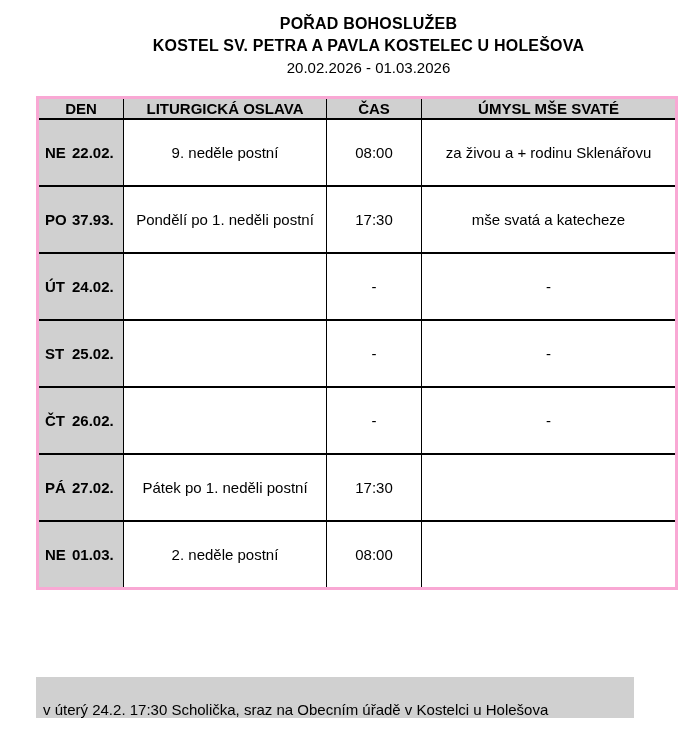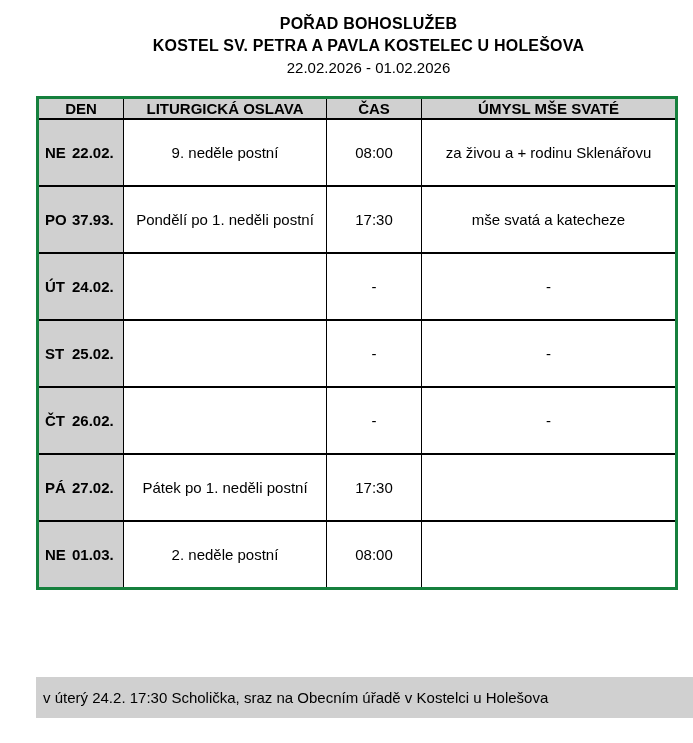--- a/index.html
+++ b/index.html
@@ -24,21 +24,21 @@
   .title-dates {
     font-size:15px;
     line-height:22px;
   }
   table.schedule {
     position:absolute;
     left:36px; top:96px;
     width:639px;
     table-layout:fixed;
     border-collapse:collapse;
-    border:3px solid #15803d;
+    border:3px solid #f9a8d4;
   }
   col.c-den   { width:86px;  }
   col.c-osl   { width:203px; }
   col.c-cas   { width:95px;  }
   col.c-umysl { width:255px; }
   th {
     height:21px;
     background:#d0d0d0;
     border:1px solid #000;
     border-bottom:2px solid #000;
@@ -65,35 +65,35 @@
     text-align:left;
     padding-left:6px;
   }
   td.day-cell .abbr {
     display:inline-block;
     min-width:27px;
   }
   .note-bar {
     position:absolute;
     left:36px; top:677px;
-    width:657px; height:41px;
+    width:598px; height:41px;
     background:#d0d0d0;
     display:flex;
-    align-items:center;
+    align-items:flex-end;
     padding-left:7px;
     font-size:15px;
   }
 </style>
 </head>
 <body>
 
 <div class="titles">
   <div class="title-main">POŘAD BOHOSLUŽEB</div>
   <div class="title-church">KOSTEL SV. PETRA A PAVLA KOSTELEC U HOLEŠOVA</div>
-  <div class="title-dates">22.02.2026 - 01.02.2026</div>
+  <div class="title-dates">20.02.2026 - 01.03.2026</div>
 </div>
 
 <table class="schedule">
   <colgroup>
     <col class="c-den">
       <col class="c-osl">
       <col class="c-cas">
       <col class="c-umysl">
   </colgroup>
   <thead>

